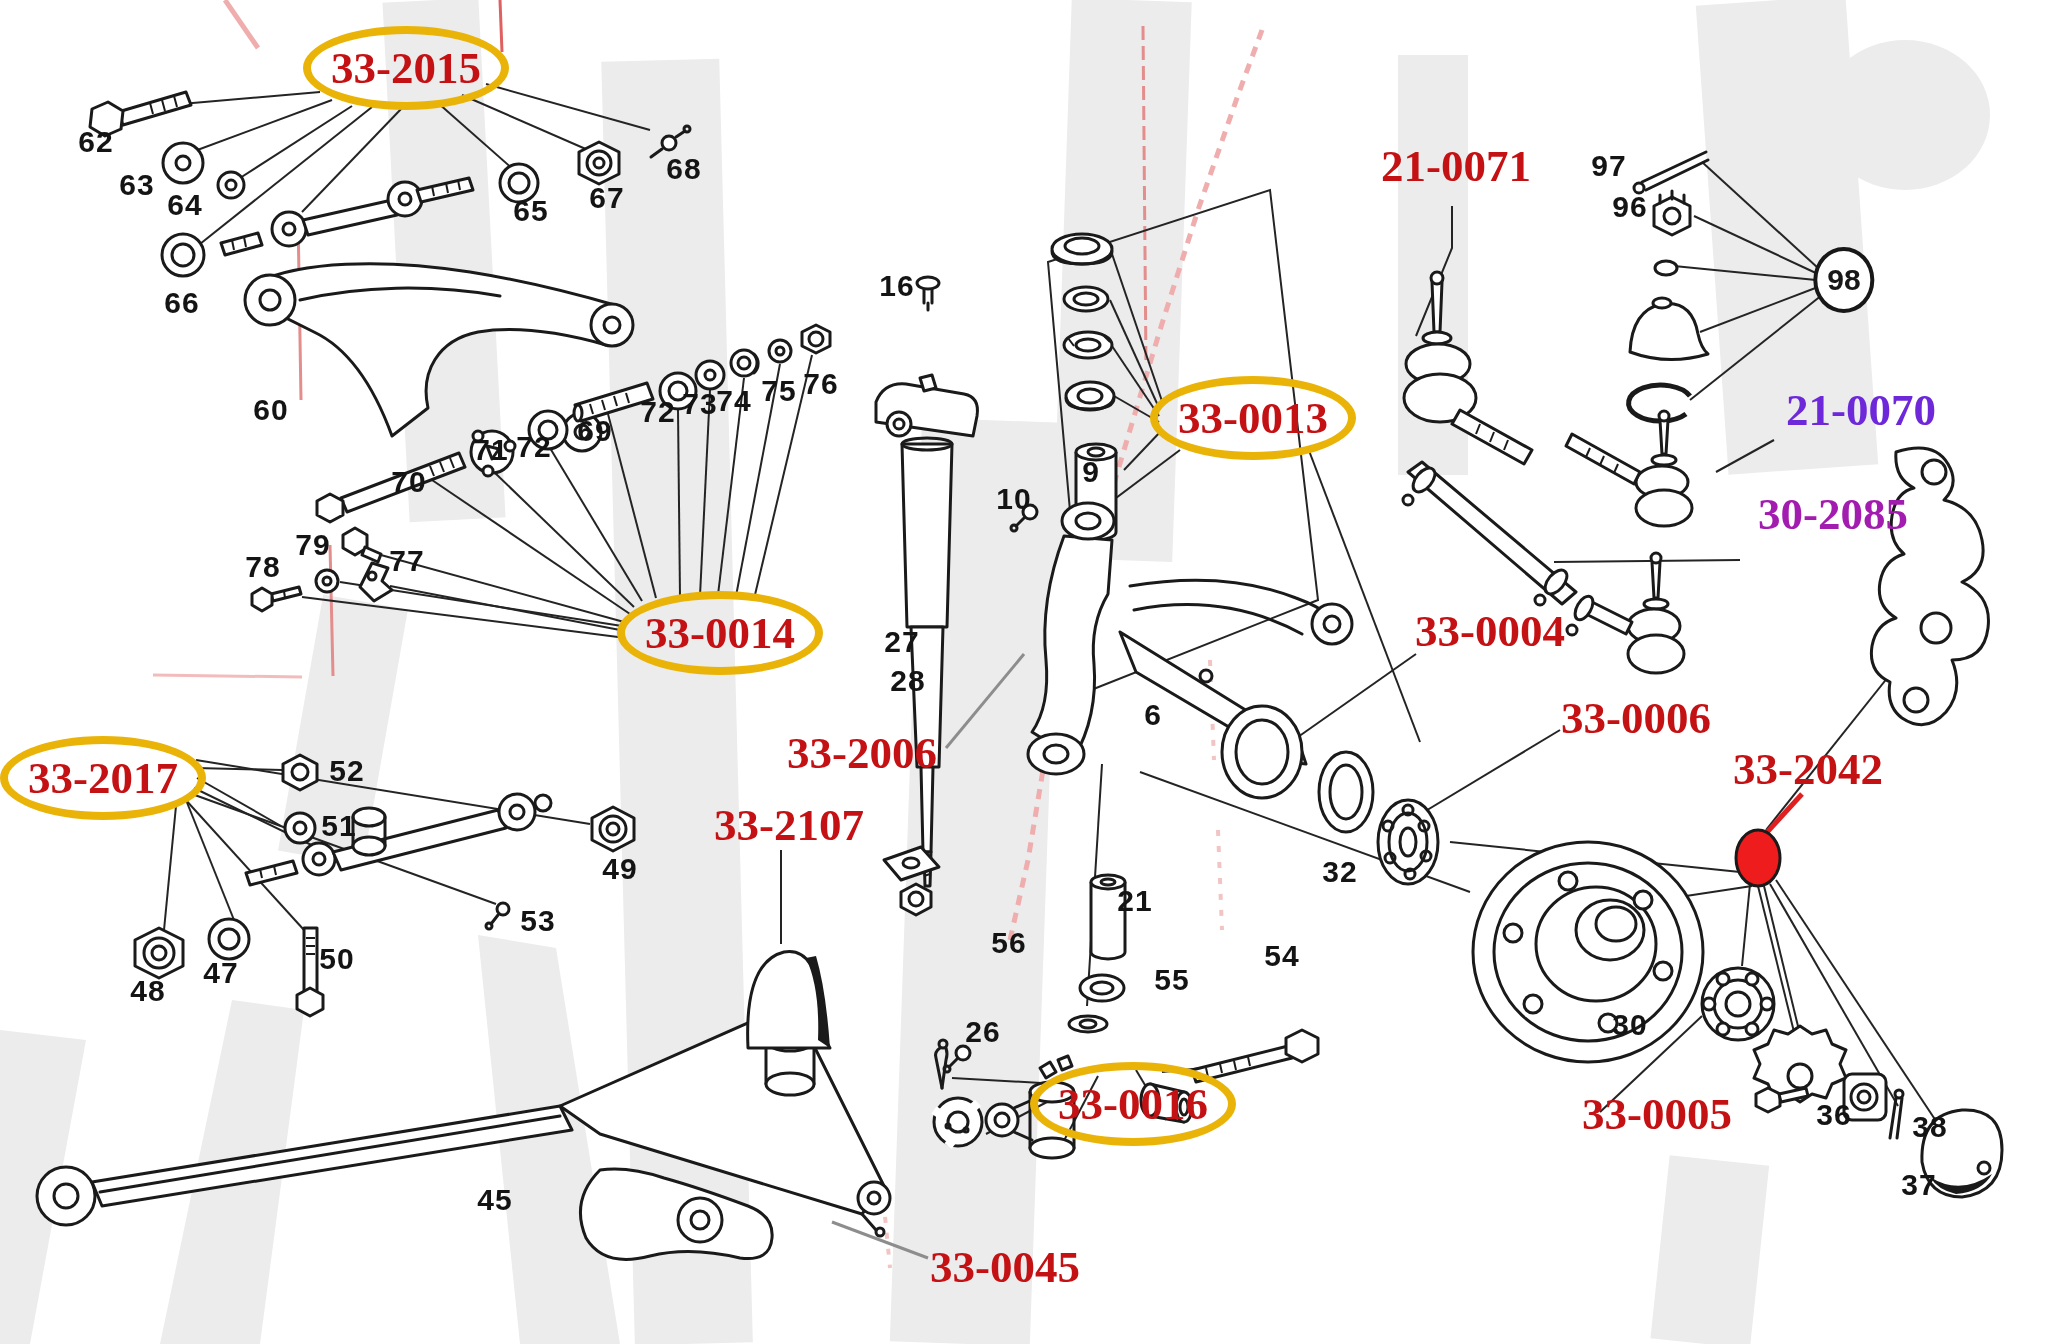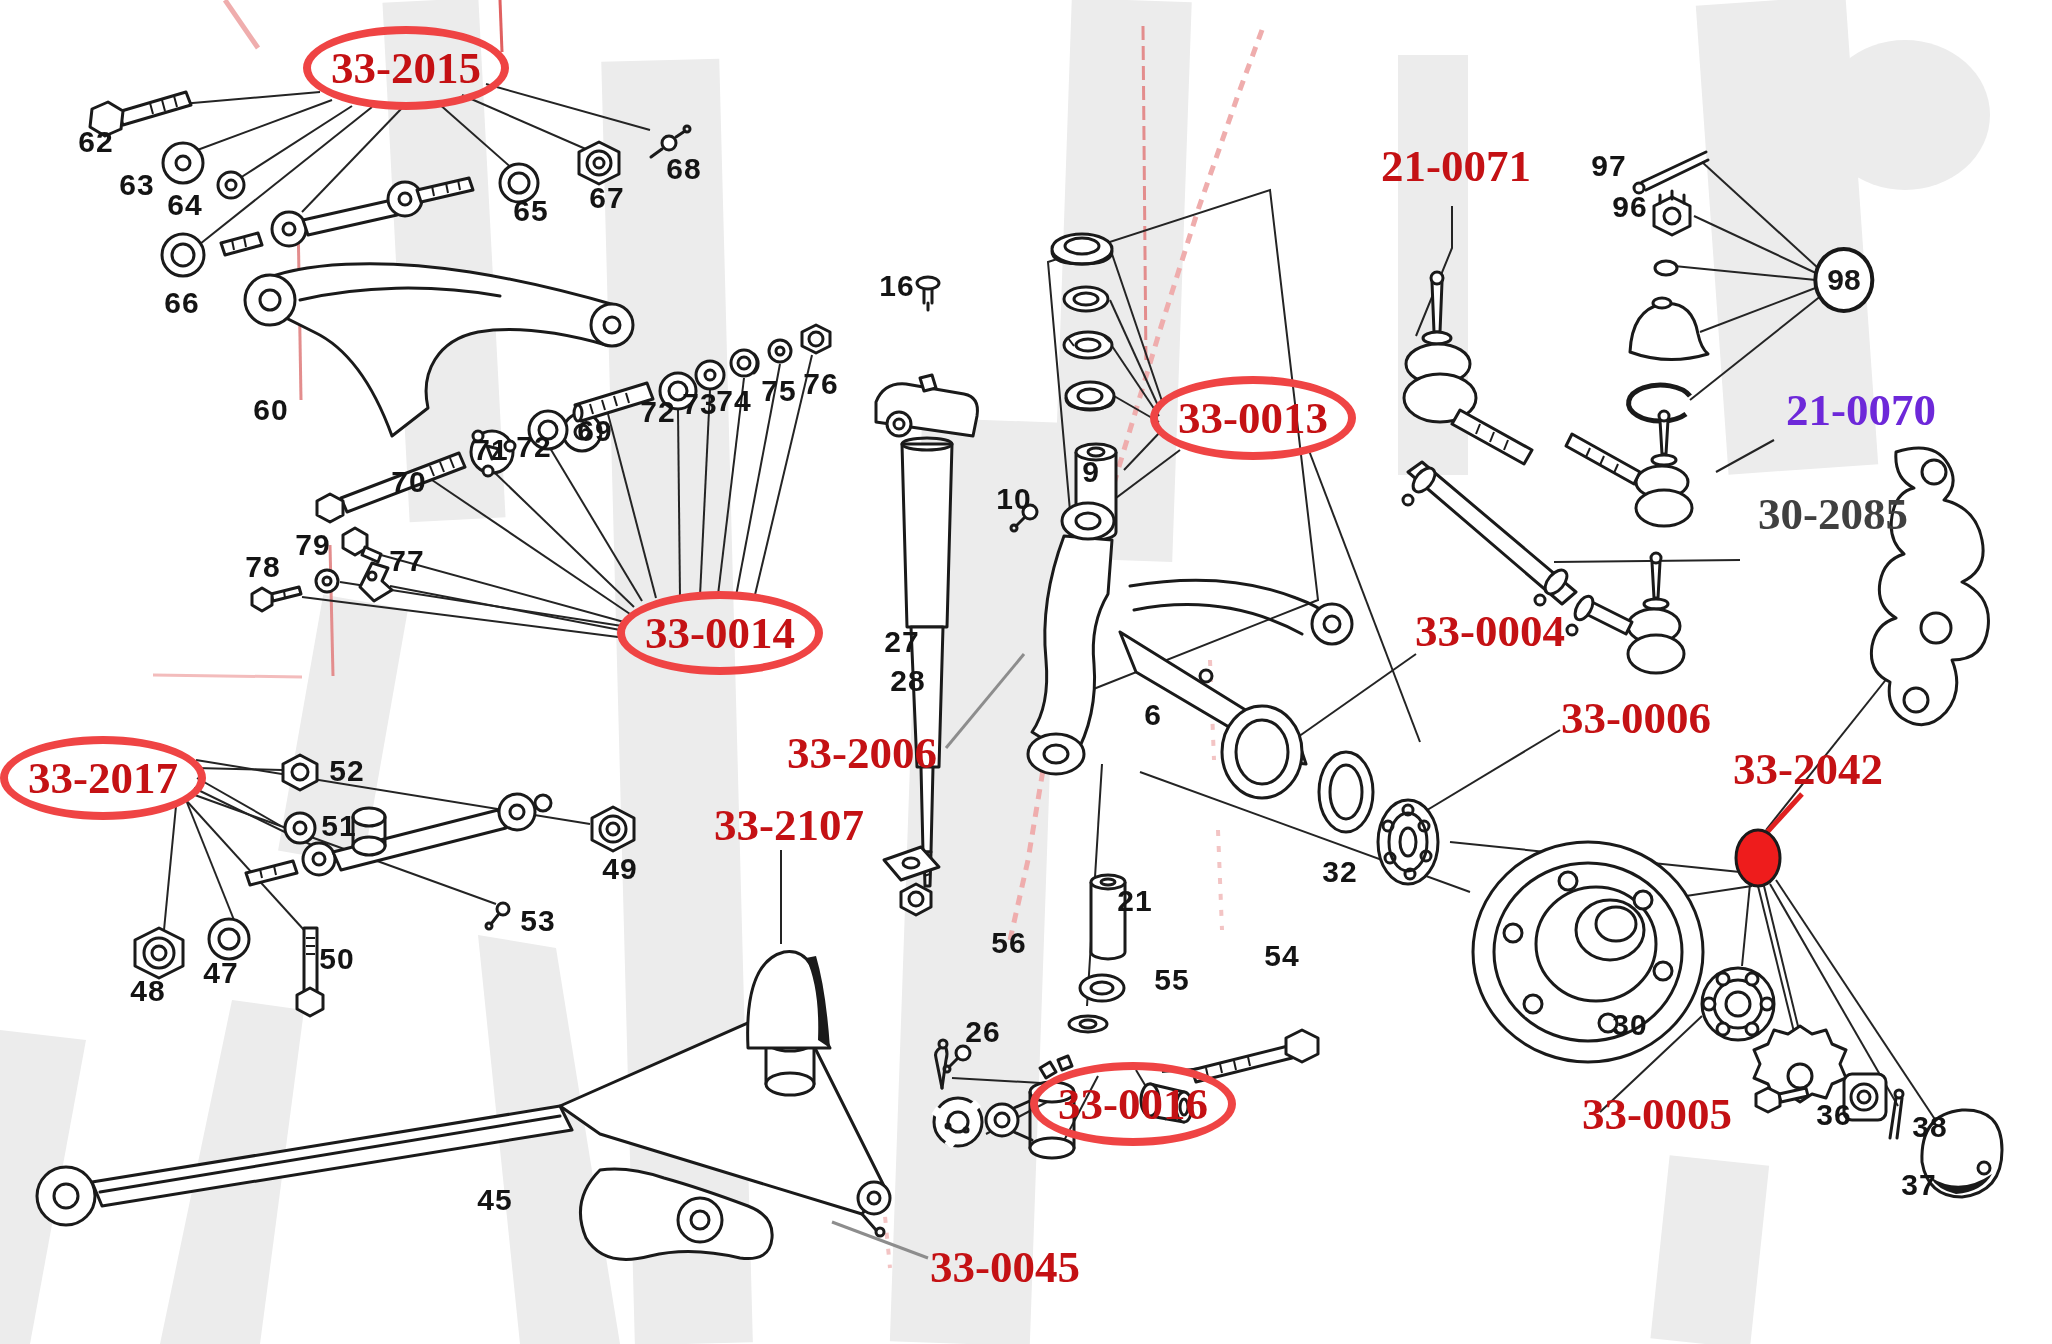--- a/index.html
+++ b/index.html
@@ -5,21 +5,21 @@
   html,body{margin:0;padding:0;background:#fff;}
   #stage{position:relative;width:2052px;height:1344px;overflow:hidden;background:#ffffff;
          font-family:"Liberation Sans",sans-serif;}
   #artwork{position:absolute;left:0;top:0;}
   
   .pn{position:absolute;transform:translate(-50%,-50%);font:bold 30px "Liberation Sans",sans-serif;
       color:#141414;white-space:nowrap;letter-spacing:1px;}
   
   .cat{position:absolute;transform:translate(-50%,-50%);font:bold 45px "Liberation Serif",serif;
        color:#c41114;white-space:nowrap;cursor:pointer;}
-  .cat.ell{border:8px solid #ef4444;border-radius:50%;padding:8px 20px;}
+  .cat.ell{border:8px solid #eab308;border-radius:50%;padding:8px 20px;}
   .cat.circ{border:4px solid #181818;border-radius:50%;padding:12px 10px;
             font:bold 30px "Liberation Sans",sans-serif;color:#181818;background:#fff;}
   #copyright{position:absolute;left:44px;top:1290px;font:600 27px "Liberation Serif",serif;
              color:#a81418;white-space:nowrap;}
   .k{stroke:#1a1a1a;stroke-width:3;fill:none;stroke-linecap:round;stroke-linejoin:round;}
   .kf{stroke:#1a1a1a;stroke-width:3;fill:#ffffff;stroke-linejoin:round;}
   .th{stroke:#1a1a1a;stroke-width:2;}
   .ld{stroke:#242424;stroke-width:2;fill:none;}
   .lg{stroke:#8d8d8d;stroke-width:3;fill:none;}
 </style>
@@ -646,21 +646,21 @@
       <div class="pn" style="left: 337px; top: 927px; margin-top: 32px;">50</div>
     </div>
   <div id="labels-catalog">
       <div class="cat ell" style="left: 406px; top: 68px; color: rgb(196, 17, 20);">33-2015</div>
       <div class="cat ell" style="left: 720px; top: 633px; color: rgb(196, 17, 20);">33-0014</div>
       <div class="cat ell" style="left: 103px; top: 778px; color: rgb(196, 17, 20);">33-2017</div>
       <div class="cat ell" style="left: 1253px; top: 418px; color: rgb(196, 17, 20);">33-0013</div>
       <div class="cat ell" style="left: 1133px; top: 1104px; color: rgb(196, 17, 20);">33-0016</div>
       <div class="cat" style="left: 1456px; top: 166px; color: rgb(196, 17, 20);">21-0071</div>
       <div class="cat" style="left: 1861px; top: 410px; color: #6d28d9;">21-0070</div>
-      <div class="cat" style="left: 1833px; top: 514px; color: #404040;">30-2085</div>
+      <div class="cat" style="left: 1833px; top: 514px; color: #a21caf;">30-2085</div>
       <div class="cat" style="left: 1490px; top: 631px; color: rgb(196, 17, 20);">33-0004</div>
       <div class="cat" style="left: 1636px; top: 718px; color: rgb(196, 17, 20);">33-0006</div>
       <div class="cat" style="left: 1808px; top: 769px; color: rgb(196, 17, 20);">33-2042</div>
       <div class="cat" style="left: 862px; top: 753px; color: rgb(196, 17, 20);">33-2006</div>
       <div class="cat" style="left: 789px; top: 825px; color: rgb(196, 17, 20);">33-2107</div>
       <div class="cat" style="left: 1657px; top: 1114px; color: rgb(196, 17, 20);">33-0005</div>
       <div class="cat" style="left: 1005px; top: 1267px; color: rgb(196, 17, 20);">33-0045</div>
       <div class="cat circ" style="left: 1844px; top: 280px;">98</div>
     </div>
 

